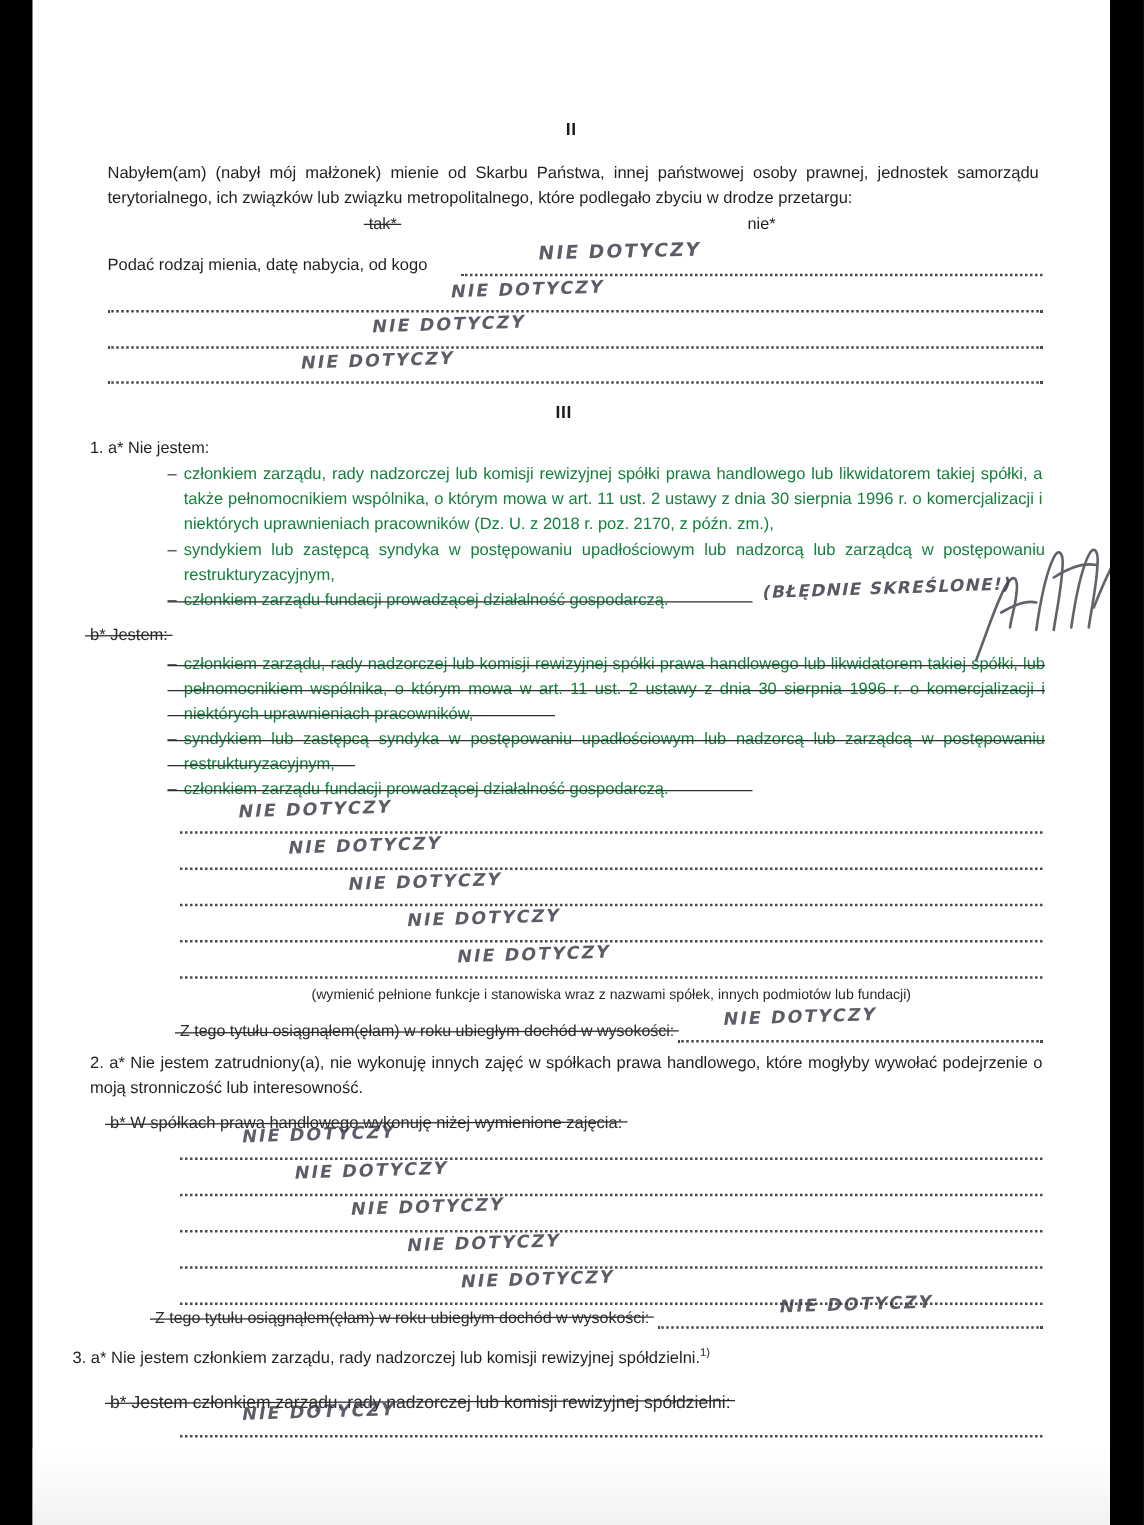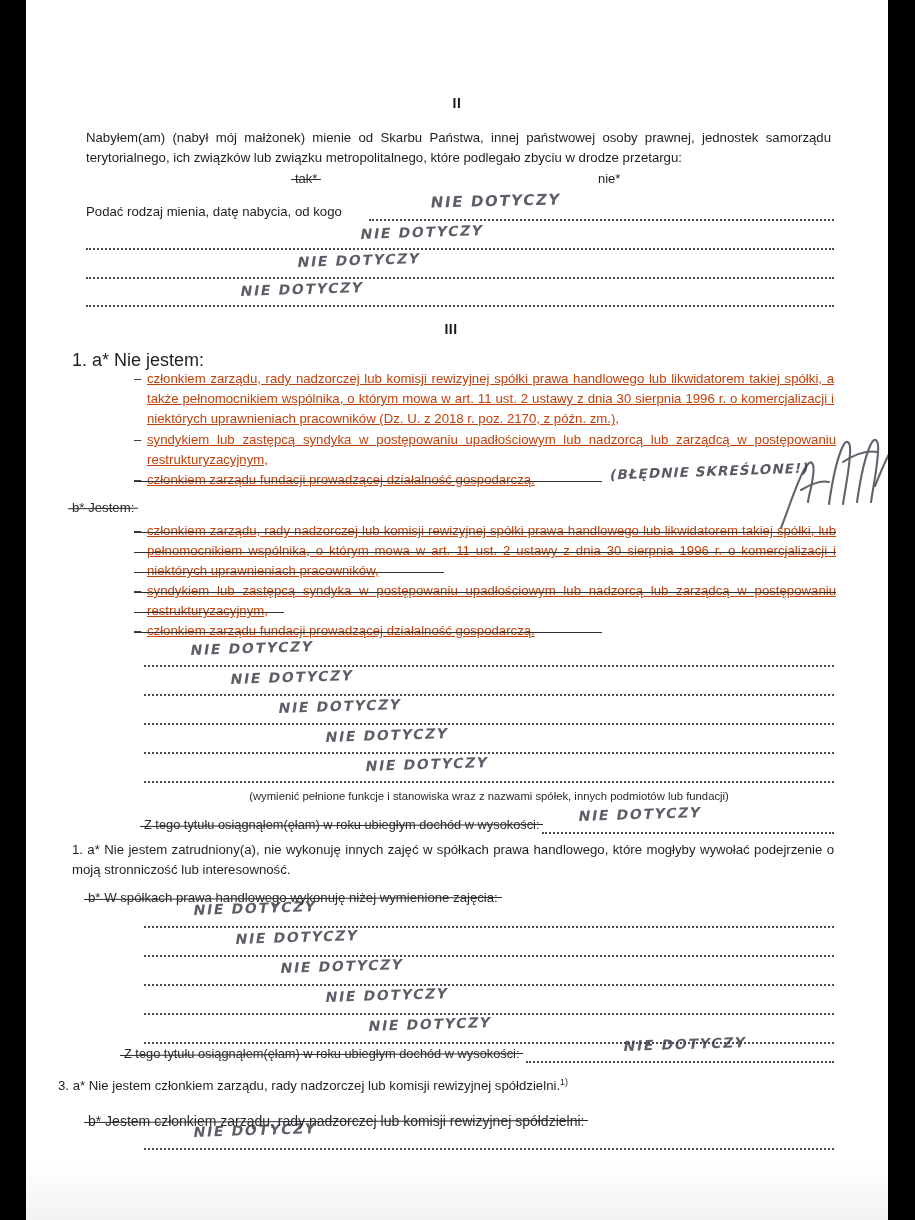--- a/index.html
+++ b/index.html
@@ -125,23 +125,22 @@
     width: 13px;
     flex: 0 0 13px;
     font-size: 13.2px;
     line-height: 20px;
     color: #1f1f1f;
   }
   .bullet-text {
     flex: 1 1 auto;
     font-size: 13.2px;
     line-height: 20px;
-    color: #c2410c;
+    color: #15803d;
     text-align: justify;
-    text-decoration: underline;
   }
   .abs { position: absolute; }
   .nowrapx { white-space: nowrap; }
 </style>
 </head>
 <body>
 
 <div id="page">
 
   <div class="abs para" style="left:60px; top:128px; width:745px;">Nabyłem(am) (nabył mój małżonek) mienie od Skarbu Państwa, innej państwowej osoby prawnej, jednostek samorządu terytorialnego, ich związków lub związku metropolitalnego, które podlegało zbyciu w drodze przetargu:</div>
@@ -158,21 +157,21 @@
   <div class="dotline" style="left:60px;  top:277px; width:748px;"></div>
   <div class="dotline" style="left:60px;  top:305px; width:748px;"></div>
 
   <div class="hand" style="left:405px; top:192px;">NIE DOTYCZY</div>
   <div class="hand h2" style="left:335px; top:224px;">NIE DOTYCZY</div>
   <div class="hand h2" style="left:272px; top:252px;">NIE DOTYCZY</div>
   <div class="hand h2" style="left:215px; top:281px;">NIE DOTYCZY</div>
 
   <div class="abs roman" style="left:0; top:321px; width:802px;margin-left:24px;">III</div>
 
-  <div class="abs" style="left:46px; top:350px; font-size:18px; color:#1f1f1f;">1. a* Nie jestem:</div>
+  <div class="abs" style="left:46px; top:350px; font-size:13px; color:#1f1f1f;">1. a* Nie jestem:</div>
 
   <div class="abs bullet-row" style="left:108px; top:369px; width:700px;">
     <div class="bullet-mark">–</div>
     <div class="bullet-text">członkiem zarządu, rady nadzorczej lub komisji rewizyjnej spółki prawa handlowego lub likwidatorem takiej spółki, a także pełnomocnikiem wspólnika, o którym mowa w art. 11 ust. 2 ustawy z dnia 30 sierpnia 1996 r. o komercjalizacji i niektórych uprawnieniach pracowników (Dz. U. z 2018 r. poz. 2170, z późn. zm.),</div>
   </div>
 
   <div class="abs bullet-row" style="left:108px; top:430px; width:702px;">
     <div class="bullet-mark">–</div>
     <div class="bullet-text">syndykiem lub zastępcą syndyka w postępowaniu upadłościowym lub nadzorcą lub zarządcą w postępowaniu restrukturyzacyjnym,</div>
   </div>
@@ -229,21 +228,21 @@
   <div class="hand h2" style="left:253px; top:698px;">NIE DOTYCZY</div>
   <div class="hand h2" style="left:300px; top:727px;">NIE DOTYCZY</div>
   <div class="hand h2" style="left:340px; top:756px;">NIE DOTYCZY</div>
 
   <div class="abs small-italic" style="left:118px; top:790px; width:690px;">(wymienić pełnione funkcje i stanowiska wraz z nazwami spółek, innych podmiotów lub fundacji)</div>
 
   <div class="abs struck" style="left:118px; top:817px; font-size:12.8px;">Z tego tytułu osiągnąłem(ęłam) w roku ubiegłym dochód w wysokości:</div>
   <div class="dotline" style="left:516px; top:832px; width:292px;"></div>
   <div class="hand h2" style="left:553px; top:806px;">NIE DOTYCZY</div>
 
-  <div class="abs para" style="left:46px; top:840px; width:762px;">1. a* Nie jestem zatrudniony(a), nie wykonuję innych zajęć w spółkach prawa handlowego, które mogłyby wywołać podejrzenie o moją stronniczość lub interesowność.</div>
+  <div class="abs para" style="left:46px; top:840px; width:762px;">2. a* Nie jestem zatrudniony(a), nie wykonuję innych zajęć w spółkach prawa handlowego, które mogłyby wywołać podejrzenie o moją stronniczość lub interesowność.</div>
 
   <div class="abs struck" style="left:62px; top:890px; font-size:13.2px;">b* W spółkach prawa handlowego wykonuję niżej wymienione zajęcia:</div>
 
   <div class="dotline" style="left:118px; top:926px; width:690px;"></div>
   <div class="dotline" style="left:118px; top:955px; width:690px;"></div>
   <div class="dotline" style="left:118px; top:984px; width:690px;"></div>
   <div class="dotline" style="left:118px; top:1013px; width:690px;"></div>
   <div class="dotline" style="left:118px; top:1042px; width:690px;"></div>
 
   <div class="hand h2" style="left:168px; top:900px;">NIE DOTYCZY</div>

